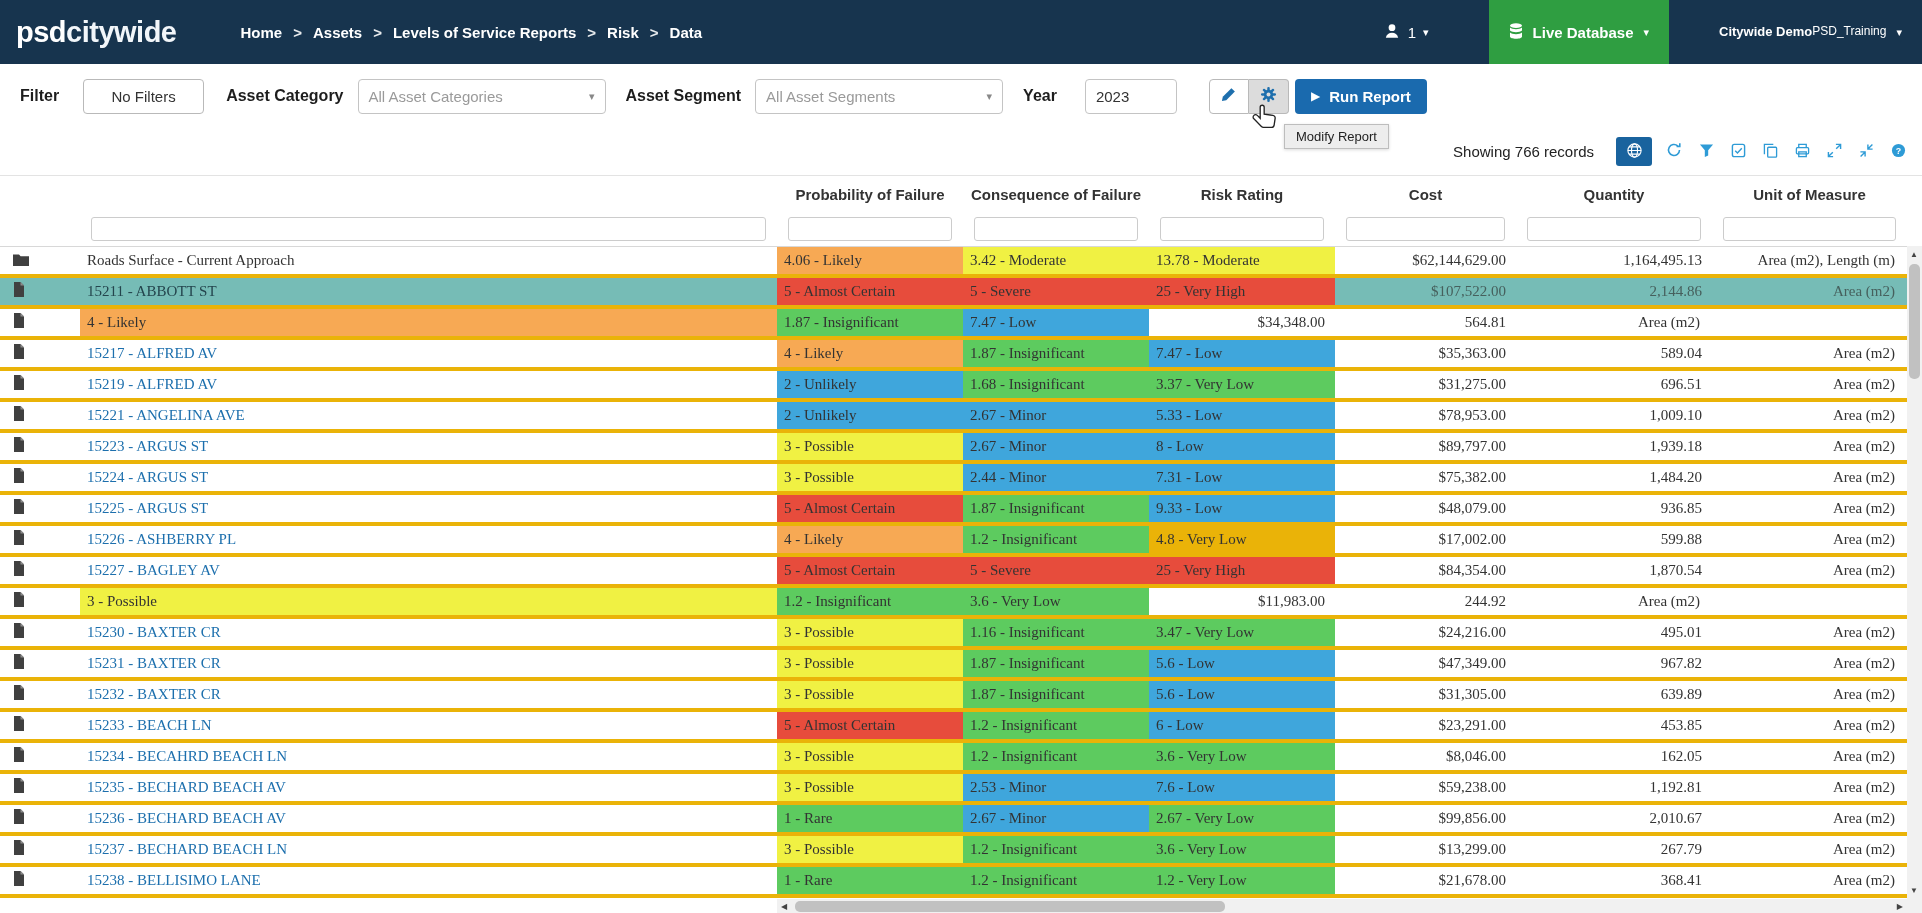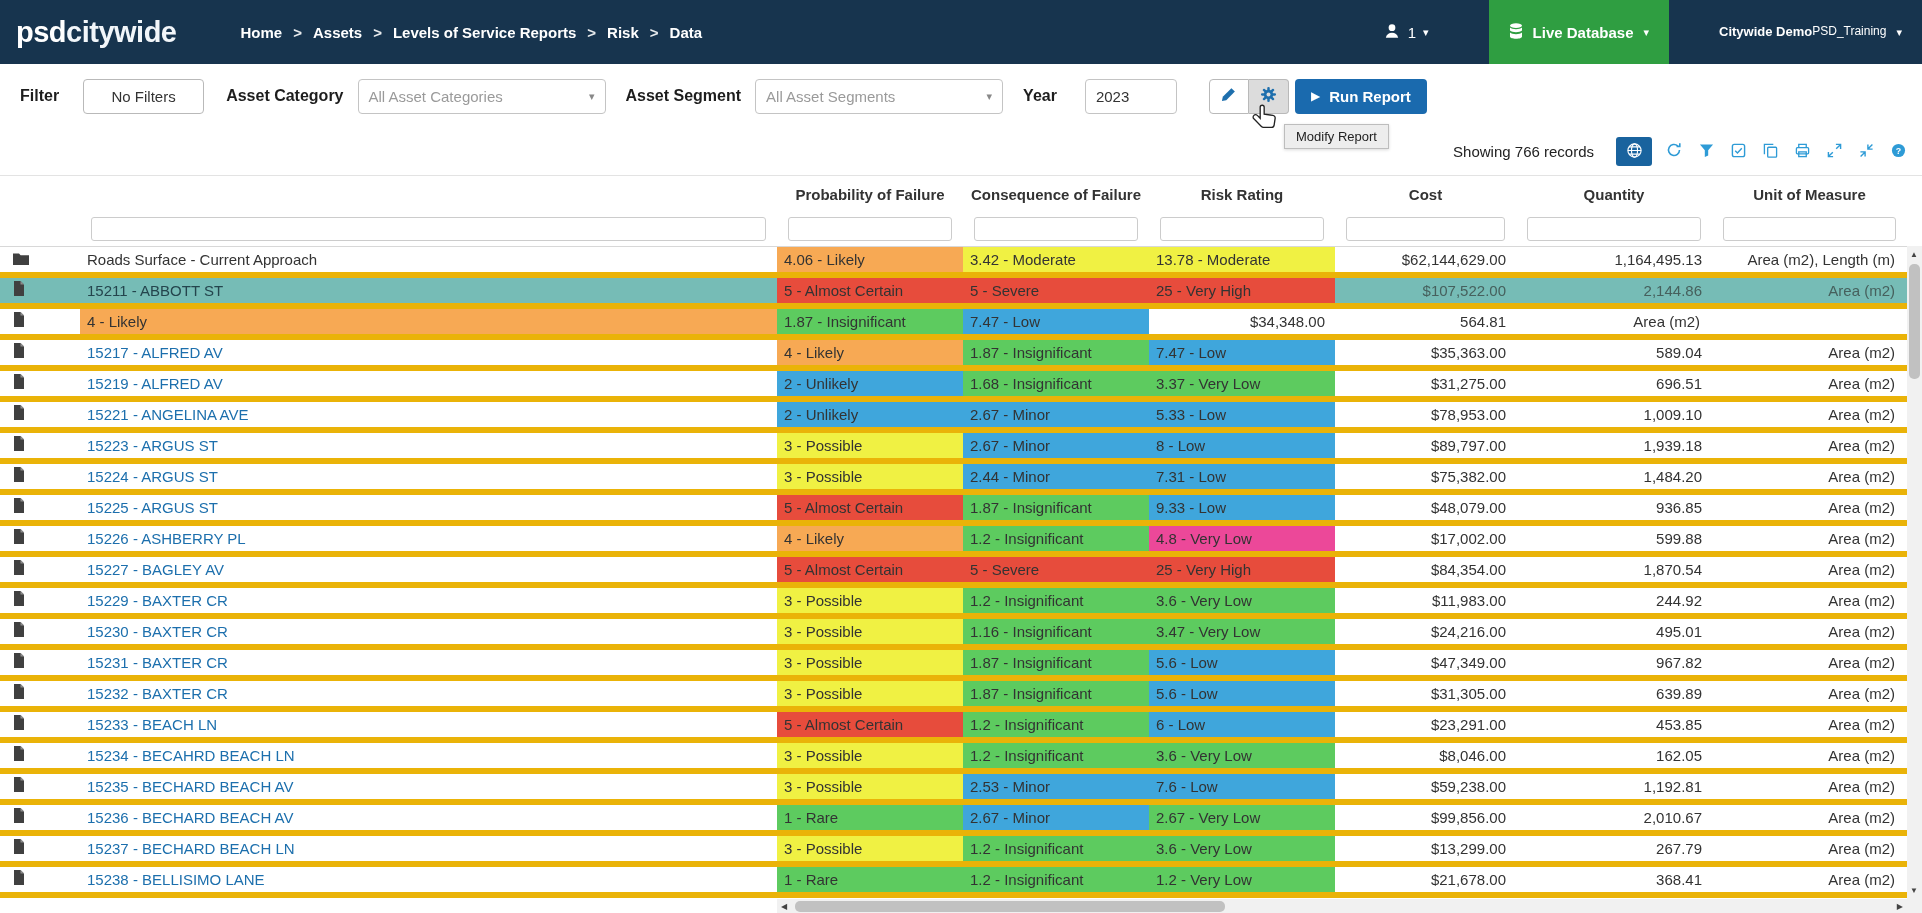--- a/index.html
+++ b/index.html
@@ -51,21 +51,21 @@
   .mini-icons{display:flex;align-items:center;gap:17px;margin-left:14px;}
   .mini-btn{background:none;border:none;padding:0;display:flex;align-items:center;cursor:pointer;}
 
   
   .grid{position:relative;height:738px;border-top:1px solid #e3e3e3;background:#fff;}
   .grid-row{display:grid;grid-template-columns:80px 697px 186px 186px 186px 181px 196px 195px;width:1907px;}
   .head-labels{height:36px;align-items:center;}
   .head-labels .cell{font-size:15px;font-weight:bold;color:#333;text-align:center;}
   .head-filters{height:34px;align-items:center;border-bottom:1px solid #d8d8d8;}
   .head-filters input{height:24px;border:1px solid #ccc;border-radius:3px;width:calc(100% - 22px);margin:0 11px;font-size:13px;padding:0 6px;box-sizing:border-box;font-family:inherit;}
-  .data-row{height:31px;box-sizing:border-box;align-items:center;background:#fff;border-bottom:6px solid #eab308;cursor:pointer;}
+  .data-row{height:31px;box-sizing:border-box;align-items:center;background:#fff;border-bottom:4px solid #eab308;cursor:pointer;font-family:Liberation Serif, serif;}
   .cell{overflow:hidden;white-space:nowrap;}
   .icon-col{padding-left:13px;display:flex;align-items:center;}
   .name-col{padding-left:7px;font-size:15px;color:#333;}
   .asset-name.link{color:#1c6fad;text-align:center;}
   .colored{font-size:15px;color:#333;padding-left:7px;height:100%;display:flex;align-items:center;box-sizing:border-box;}
   .num{font-size:15px;color:#333;text-align:right;padding-right:10px;}
   .unit{padding-right:12px;}
   .data-row.selected{background:#76bcb6;}
   .data-row.selected .asset-name.link{color:#24454d;}
   .data-row.selected .num{color:#46605d;}
@@ -391,21 +391,21 @@
         <div class="grid-row data-row">
     <div class="cell icon-col">
             <span class="row-icon"><svg viewBox="0 0 12 15" width="12" height="15">
                 <path d="M1 0h6.5L11 3.5V15H1z" fill="#404040"></path>
                 <path d="M7.5 0L11 3.5H7.5z" fill="#8c8c8c"></path>
               </svg></span>
           </div>
     <div class="cell name-col"><span class="asset-name link">15226 - ASHBERRY PL</span></div>
     <div class="cell colored" style="background: rgb(247, 169, 84);">4 - Likely</div>
     <div class="cell colored" style="background: rgb(93, 203, 95);">1.2 - Insignificant</div>
-    <div class="cell colored" style="background: #ec4899;">4.8 - Very Low</div>
+    <div class="cell colored" style="background: #eab308;">4.8 - Very Low</div>
     <div class="cell num">$17,002.00</div>
     <div class="cell num">599.88</div>
     <div class="cell num unit">Area (m2)</div>
   </div>
         <div class="grid-row data-row">
     <div class="cell icon-col">
             <span class="row-icon"><svg viewBox="0 0 12 15" width="12" height="15">
                 <path d="M1 0h6.5L11 3.5V15H1z" fill="#404040"></path>
                 <path d="M7.5 0L11 3.5H7.5z" fill="#8c8c8c"></path>
               </svg></span>
@@ -418,21 +418,20 @@
     <div class="cell num">1,870.54</div>
     <div class="cell num unit">Area (m2)</div>
   </div>
         <div class="grid-row data-row">
     <div class="cell icon-col">
             <span class="row-icon"><svg viewBox="0 0 12 15" width="12" height="15">
                 <path d="M1 0h6.5L11 3.5V15H1z" fill="#404040"></path>
                 <path d="M7.5 0L11 3.5H7.5z" fill="#8c8c8c"></path>
               </svg></span>
           </div>
-    <div class="cell name-col"><span class="asset-name link">15229 - BAXTER CR</span></div>
     <div class="cell colored" style="background: rgb(240, 241, 67);">3 - Possible</div>
     <div class="cell colored" style="background: rgb(93, 203, 95);">1.2 - Insignificant</div>
     <div class="cell colored" style="background: rgb(93, 203, 95);">3.6 - Very Low</div>
     <div class="cell num">$11,983.00</div>
     <div class="cell num">244.92</div>
     <div class="cell num unit">Area (m2)</div>
   </div>
         <div class="grid-row data-row">
     <div class="cell icon-col">
             <span class="row-icon"><svg viewBox="0 0 12 15" width="12" height="15">

